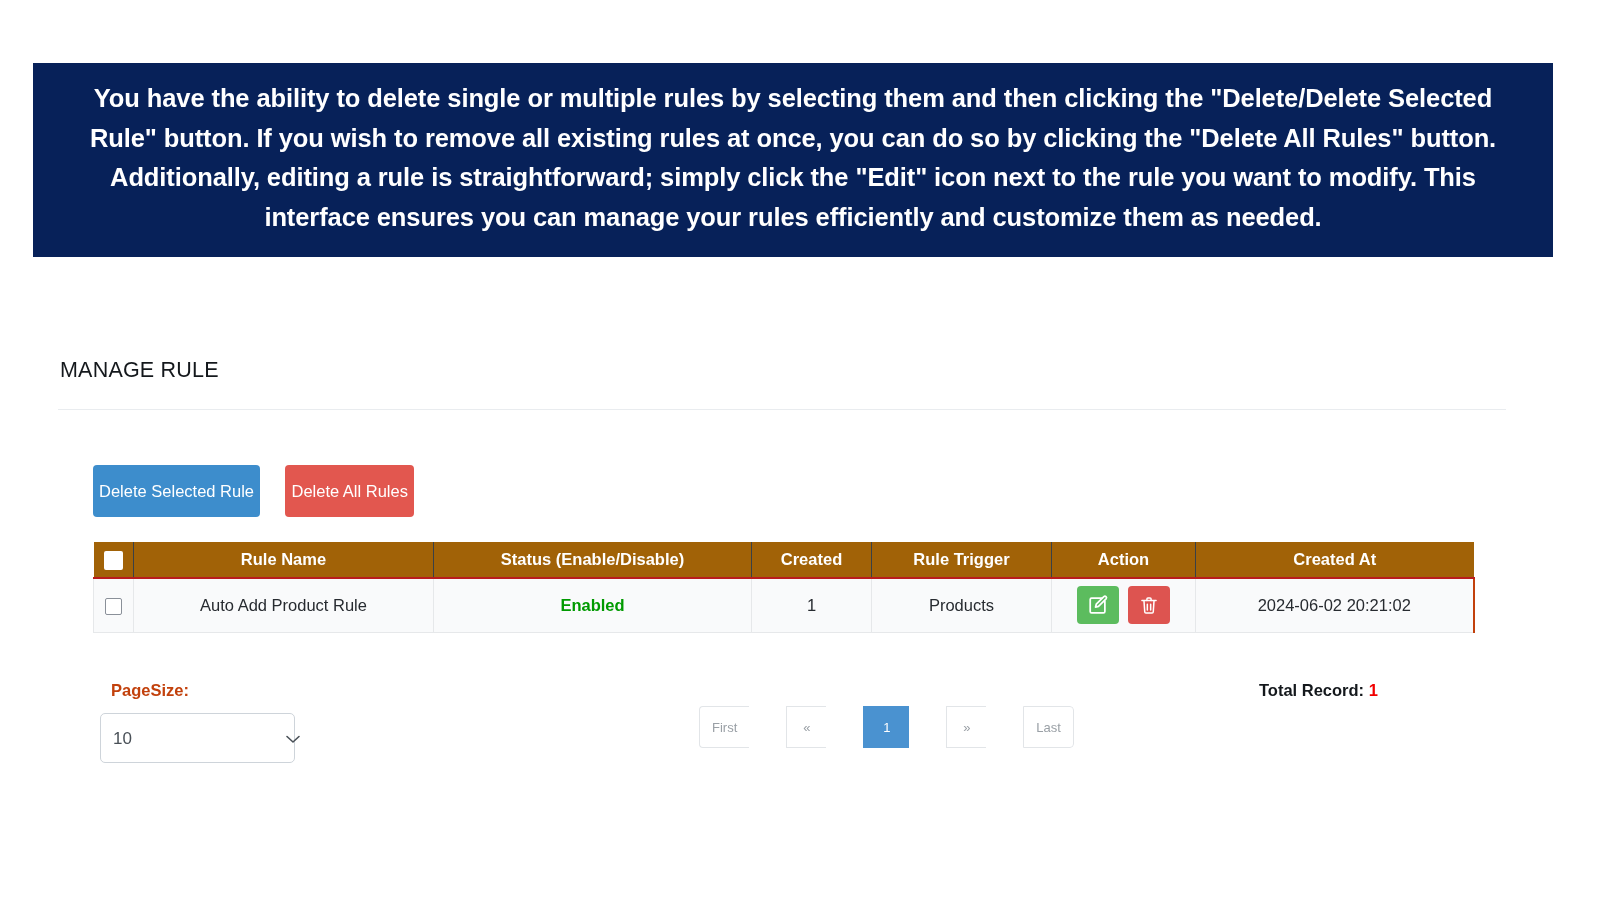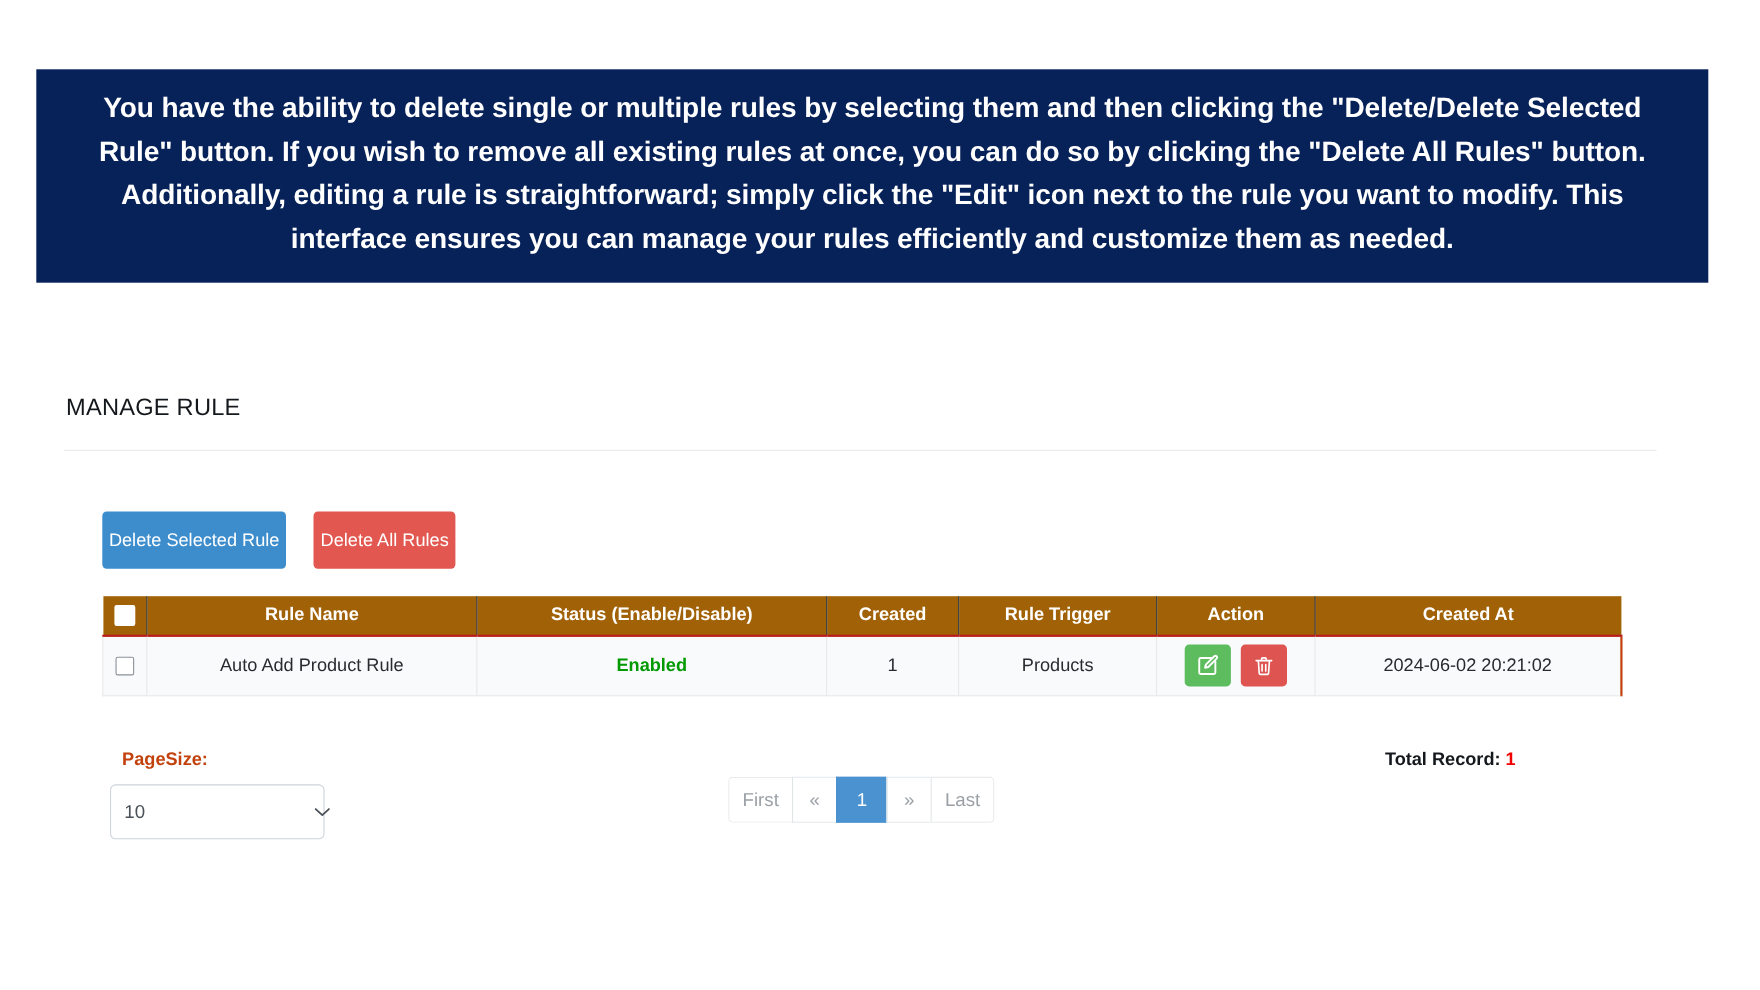--- a/index.html
+++ b/index.html
@@ -190,28 +190,29 @@
     left: 662px; top: 706px;
     display: flex;
     border-radius: 4px;
     overflow: hidden;
   }
   .pg {
     min-width: 48px;
     height: 42px;
     line-height: 42px;
     text-align: center;
-    font-size: 17px;
+    font-size: 13px;
     color: #9aa0a6;
     background: #ffffff;
     border: 1px solid #e2e5e8;
     border-right: none;
     cursor: pointer;
     padding: 0 12px;
     white-space: nowrap;
+    margin-left: 37px;
   }
   .pg:first-child { border-top-left-radius: 4px; border-bottom-left-radius: 4px; }
   .pg:last-child {
     border-right: 1px solid #e2e5e8;
     border-top-right-radius: 4px; border-bottom-right-radius: 4px;
   }
   .pg.active {
     background: #4a92d0;
     color: #ffffff;
     border-color: #4a92d0;

